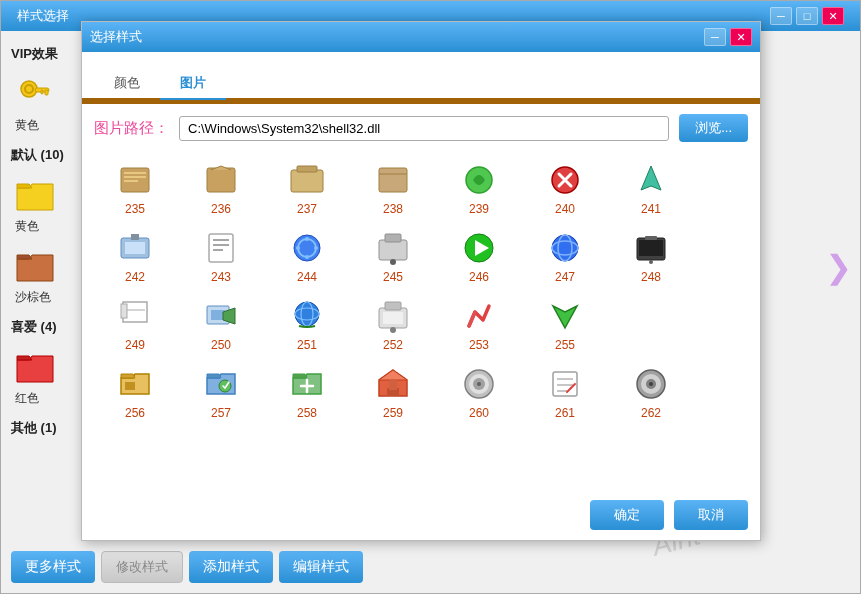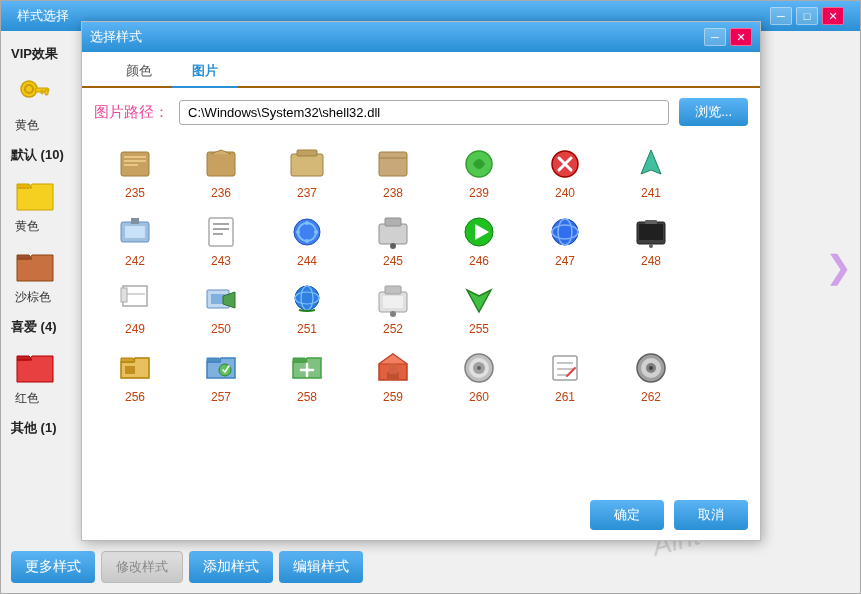--- a/index.html
+++ b/index.html
@@ -163,23 +163,23 @@
     }
 
     .inner-controls {
       display: flex;
       gap: 4px;
     }
 
     
     .tabs {
       display: flex;
-      border-bottom: 2px solid #a16207;
-      padding: 0 24px;
-      margin-top: 4px;
+      border-bottom: 6px solid #a16207;
+      padding: 0 12px;
+      margin-top: 16px;
     }
 
     .tab {
       padding: 6px 20px;
       cursor: pointer;
       font-size: 13px;
       color: #555;
       border-bottom: 2px solid transparent;
       margin-bottom: -2px;
     }
@@ -568,20 +568,29 @@
                 <rect x="10" y="4" width="16" height="8" rx="1" fill="#c0c0c0" stroke="#a0a0a0" stroke-width="1"></rect>
                 <circle cx="18" cy="32" r="3" fill="#808080"></circle>
                 <rect x="8" y="14" width="20" height="12" fill="#f0f0f0"></rect>
               </svg>
           </div>
           <span class="icon-num">252</span>
         </div>
         <div class="icon-cell">
           <div class="icon-img">
             <svg width="36" height="36" viewBox="0 0 36 36">
+                <path d="M8,28 L14,14 L22,22 L28,8" fill="none" stroke="#e04040" stroke-width="3.5" stroke-linecap="round" stroke-linejoin="round"></path>
+                <path d="M8,28 L14,14" stroke="#e05050" stroke-width="3.5" stroke-linecap="round"></path>
+              </svg>
+          </div>
+          <span class="icon-num">253</span>
+        </div>
+        <div class="icon-cell">
+          <div class="icon-img">
+            <svg width="36" height="36" viewBox="0 0 36 36">
                 <path d="M18,30 L30,8 L18,14 L6,8 Z" fill="#40c040" stroke="#208020" stroke-width="1.5"></path>
               </svg>
           </div>
           <span class="icon-num">255</span>
         </div>
       </div>
 
       <div class="icon-row">
         <div class="icon-cell">
           <div class="icon-img">

